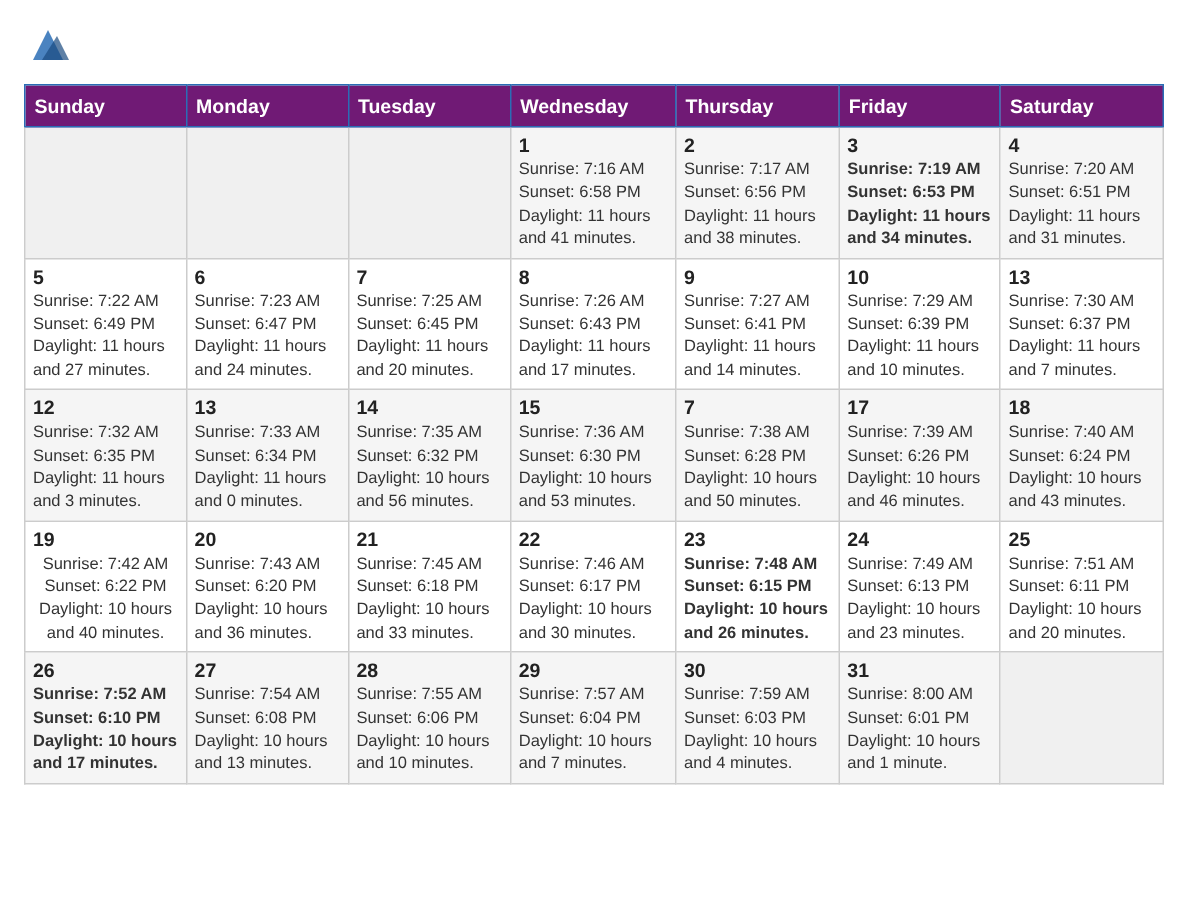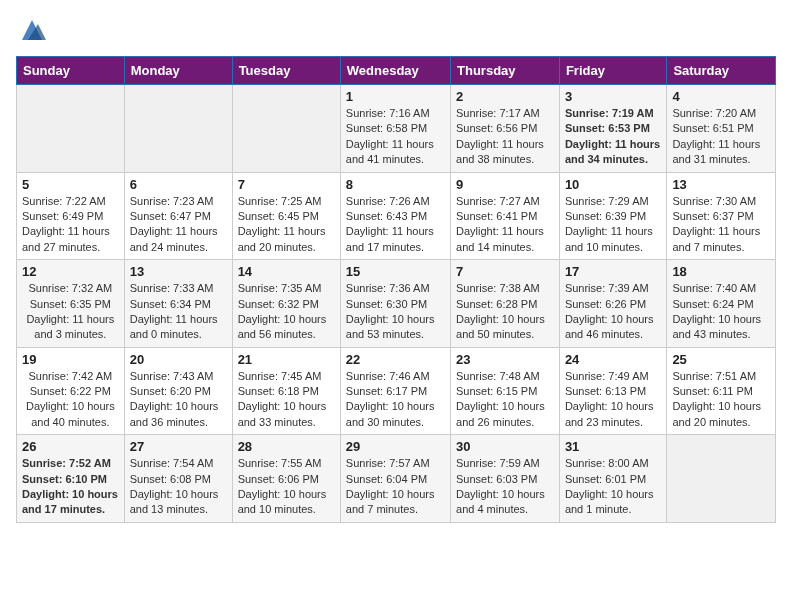--- a/index.html
+++ b/index.html
@@ -198,21 +198,21 @@
         <td>
           <span class="day-number">13</span>
           <div class="day-info" style="white-space: pre-line;">Sunrise: 7:30 AM
 Sunset: 6:37 PM
 Daylight: 11 hours and 7 minutes.</div>
         </td>
       </tr>
       <tr>
         <td>
           <span class="day-number">12</span>
-          <div class="day-info" style="white-space: pre-line; text-align: center;">Sunrise: 7:32 AM
+          <div class="day-info" style="white-space: pre-line;">Sunrise: 7:32 AM
 Sunset: 6:35 PM
 Daylight: 11 hours and 3 minutes.</div>
         </td>
         <td>
           <span class="day-number">13</span>
           <div class="day-info" style="white-space: pre-line;">Sunrise: 7:33 AM
 Sunset: 6:34 PM
 Daylight: 11 hours and 0 minutes.</div>
         </td>
         <td>
@@ -266,21 +266,21 @@
 Daylight: 10 hours and 33 minutes.</div>
         </td>
         <td>
           <span class="day-number">22</span>
           <div class="day-info" style="white-space: pre-line;">Sunrise: 7:46 AM
 Sunset: 6:17 PM
 Daylight: 10 hours and 30 minutes.</div>
         </td>
         <td>
           <span class="day-number">23</span>
-          <div class="day-info" style="white-space: pre-line;">Sunrise: 7:48 AM
+          <div class="day-info" style="white-space: pre-line; font-weight: bold;">Sunrise: 7:48 AM
 Sunset: 6:15 PM
 Daylight: 10 hours and 26 minutes.</div>
         </td>
         <td>
           <span class="day-number">24</span>
           <div class="day-info" style="white-space: pre-line;">Sunrise: 7:49 AM
 Sunset: 6:13 PM
 Daylight: 10 hours and 23 minutes.</div>
         </td>
         <td>

